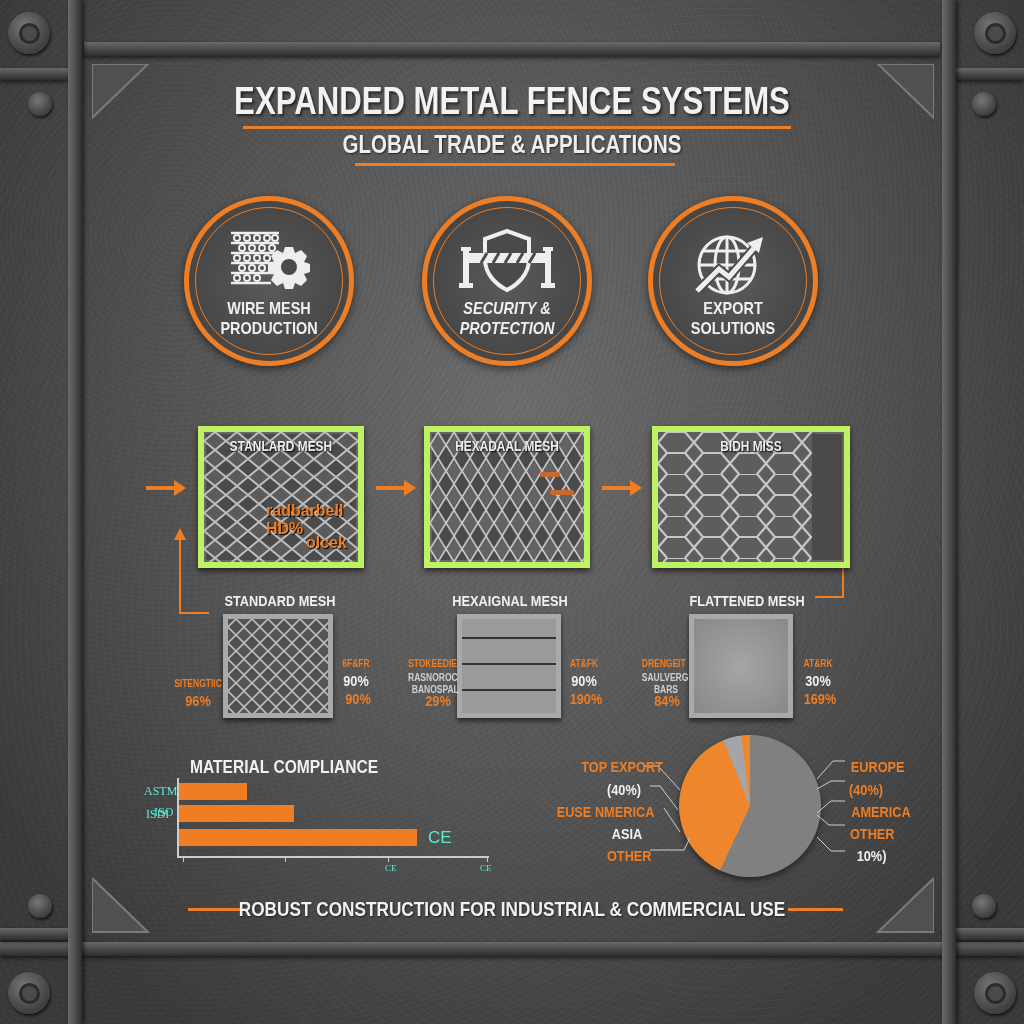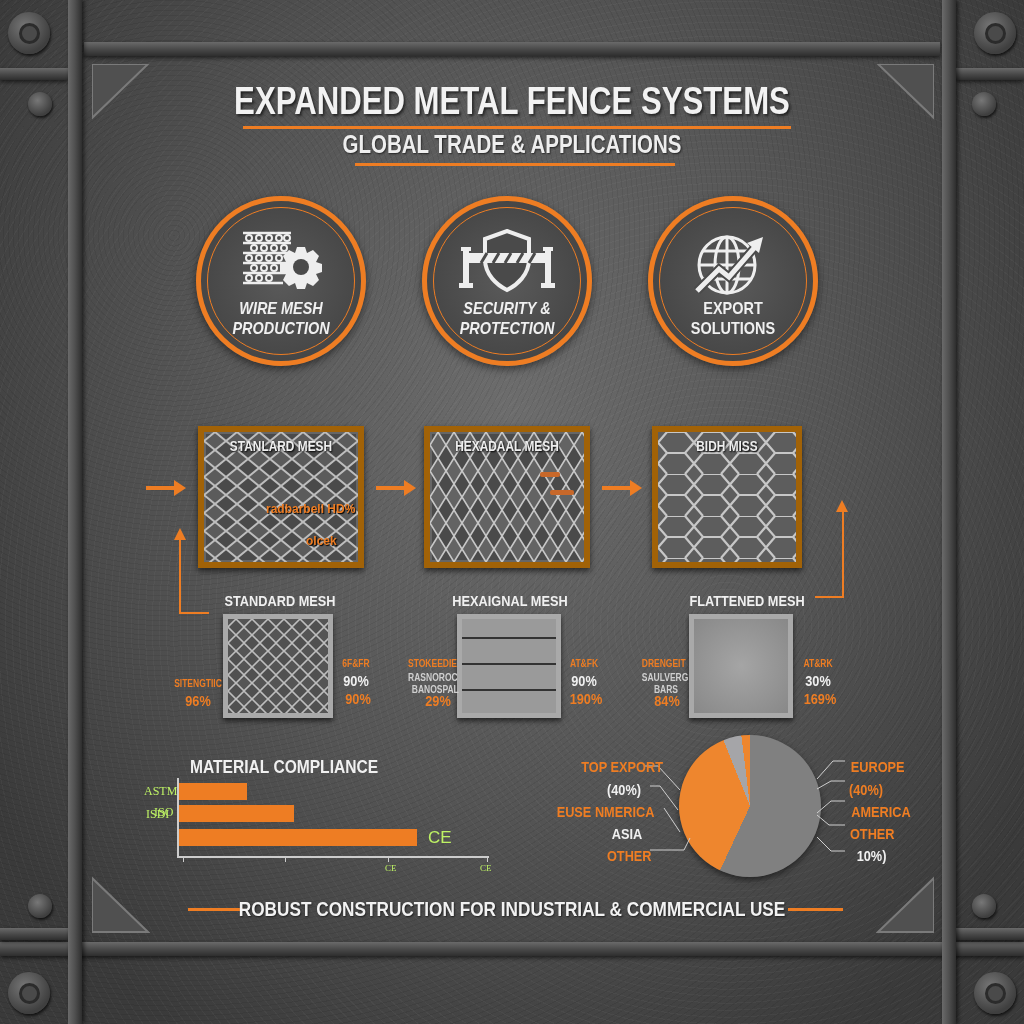--- a/index.html
+++ b/index.html
@@ -13,38 +13,38 @@
   .vbeam{position:absolute;background:linear-gradient(90deg,#6a6a6a,#4f4f4f 50%,#2e2e2e);box-shadow:2px 0 4px rgba(0,0,0,.6);}
   .bolt{position:absolute;border-radius:50%;background:radial-gradient(circle at 40% 35%,#777,#3f3f3f 70%);box-shadow:1px 2px 3px rgba(0,0,0,.7);}
   .bolt.ring::after{content:"";position:absolute;left:25%;top:25%;width:50%;height:50%;border-radius:50%;border:3px solid #2b2b2b;box-sizing:border-box;background:#4a4a4a;}
   .title{position:absolute;left:0;right:0;top:80px;text-align:center;color:#f2f2f2;font-weight:bold;font-size:38px;letter-spacing:0px;transform:scaleX(.82);text-shadow:2px 2px 3px rgba(0,0,0,.6);}
   .uline{position:absolute;height:3px;background:#ee7d23;}
   .subtitle{position:absolute;left:0;right:0;top:130px;text-align:center;color:#eee;font-weight:bold;font-size:25px;transform:scaleX(.82);text-shadow:1px 1px 2px rgba(0,0,0,.6);}
   .circle{position:absolute;width:160px;height:160px;border-radius:50%;border:5px solid #ee7d23;background:radial-gradient(circle,#5a5a5a,#3e3e3e);box-shadow:0 3px 8px rgba(0,0,0,.5);}
   .circle::before{content:"";position:absolute;inset:6px;border-radius:50%;border:1.5px solid #ee7d23;}
   .circle .ico{position:absolute;left:0;right:0;top:28px;display:flex;justify-content:center;}
   .circle .lbl{position:absolute;left:0;right:0;top:98px;text-align:center;color:#f0f0f0;font-weight:bold;font-size:17px;line-height:20px;transform:scaleX(.85);}
-  .panel{position:absolute;border:6px solid #a16207;box-shadow:inset 0 0 0 2px #666,0 3px 6px rgba(0,0,0,.6);box-sizing:border-box;background:#4a4a4a;overflow:hidden;}
+  .panel{position:absolute;border:6px solid #bef264;box-shadow:inset 0 0 0 2px #666,0 3px 6px rgba(0,0,0,.6);box-sizing:border-box;background:#4a4a4a;overflow:hidden;}
   .panel svg{position:absolute;inset:0;}
   .panel .ptitle{position:absolute;left:0;right:0;top:6px;text-align:center;color:#eee;font-weight:bold;font-size:14px;transform:scaleX(.85);text-shadow:1px 1px 2px #000;}
-  .overlay{position:absolute;color:#ee7d23;font-weight:bold;font-size:12px;text-shadow:1px 1px 1px #000;}
+  .overlay{position:absolute;color:#ee7d23;font-weight:bold;font-size:16px;text-shadow:1px 1px 1px #000;}
   .arrow-h{position:absolute;height:4px;background:#ee7d23;}
   .arrow-h::after{content:"";position:absolute;right:-10px;top:-6px;border-left:12px solid #ee7d23;border-top:8px solid transparent;border-bottom:8px solid transparent;}
   .elbow{position:absolute;border:2px solid #ee7d23;}
   .up-head{position:absolute;width:0;height:0;border-bottom:12px solid #ee7d23;border-left:6px solid transparent;border-right:6px solid transparent;}
   .mtitle{position:absolute;color:#f0f0f0;font-weight:bold;font-size:15px;text-align:center;transform:scaleX(.85);}
   .mini{position:absolute;border:5px solid #a9a9a9;box-sizing:border-box;box-shadow:0 3px 5px rgba(0,0,0,.6);overflow:hidden;background:#555;}
   .stat{position:absolute;font-weight:bold;text-align:center;transform:scaleX(.85);}
   .or{color:#ee7d23;} .wh{color:#f0f0f0;} .gy{color:#cfcfcf;}
   .s-sm{font-size:10px;} .s-md{font-size:15px;}
   .ctitle{position:absolute;left:190px;top:756px;color:#f0f0f0;font-weight:bold;font-size:19px;transform:scaleX(.82);transform-origin:left;}
   .axis-y{position:absolute;left:177px;top:778px;width:2px;height:80px;background:#ccc;}
   .axis-x{position:absolute;left:177px;top:856px;width:312px;height:2px;background:#ccc;}
   .bar{position:absolute;height:17px;background:#ee7d23;}
-  .blbl{position:absolute;color:#bef264;font-size:12px;font-family:"Liberation Serif",serif;}
+  .blbl{position:absolute;color:#5eead4;font-size:12px;font-family:"Liberation Serif",serif;}
   .tick{position:absolute;top:856px;width:1px;height:6px;background:#ccc;}
   .pielbl{position:absolute;font-weight:bold;font-size:15px;transform:scaleX(.85);white-space:nowrap;}
   .footer{position:absolute;left:0;right:0;top:897px;text-align:center;color:#f2f2f2;font-weight:bold;font-size:21px;transform:scaleX(.82);text-shadow:1px 1px 2px rgba(0,0,0,.6);}
   .fline{position:absolute;top:908px;height:3px;width:55px;background:#ee7d23;}
 </style>
 </head>
 <body>
 
 <div class="bg"></div>
 <div class="noise"></div>
@@ -78,21 +78,21 @@
 <div class="bolt" style="left:28px;top:894px;width:24px;height:24px;"></div>
 <div class="bolt ring" style="left:8px;top:972px;width:42px;height:42px;"></div>
 <div class="bolt" style="left:972px;top:894px;width:24px;height:24px;"></div>
 <div class="bolt ring" style="left:974px;top:972px;width:42px;height:42px;"></div>
 
 <div class="title">EXPANDED METAL FENCE SYSTEMS</div>
 <div class="uline" style="left:243px;top:126px;width:548px;"></div>
 <div class="subtitle">GLOBAL TRADE &amp; APPLICATIONS</div>
 <div class="uline" style="left:355px;top:163px;width:320px;"></div>
 
-<div class="circle" style="left:196px;top:196px;font-style:italic;">
+<div class="circle" style="left:184px;top:196px;">
   <div class="ico">
     <svg width="100" height="64" viewBox="0 0 100 64">
       <g fill="none" stroke="#eee" stroke-width="2.5">
         <path d="M12 4 h48 M12 14 h48 M12 24 h48 M12 34 h48 M12 44 h48 M12 54 h40"></path>
       </g>
       <g fill="#4a4a4a" stroke="#eee" stroke-width="2">
         <circle cx="18" cy="9" r="3"></circle>
           <circle cx="28" cy="9" r="3"></circle>
           <circle cx="38" cy="9" r="3"></circle>
           <circle cx="48" cy="9" r="3"></circle>
@@ -196,21 +196,21 @@
       <path d="M0 13 L8 0 L16 13 L8 26 Z" fill="#636363" stroke="#c7c7c7" stroke-width="1.6"></path>
         </pattern>
       </defs>
     <rect width="154" height="130" fill="url(#dm2)"></rect>
   </svg>
   <div class="ptitle">HEXADAAL MESH</div>
   <div style="position:absolute;left:110px;top:40px;width:20px;height:5px;background:#c8682a;border-radius:2px;"></div>
   <div style="position:absolute;left:120px;top:58px;width:24px;height:5px;background:#c8682a;border-radius:2px;"></div>
 </div>
 
-<div class="panel" style="left:652px;top:426px;width:150px;height:142px;">
+<div class="panel" style="left:652px;top:426px;width:198px;height:142px;">
   <svg width="154" height="130">
     <defs>
         <pattern id="hx" width="36" height="42" patternUnits="userSpaceOnUse">
       <path d="M9 0 L27 0 L36 10.5 L27 21 L9 21 L0 10.5 Z M27 21 L36 31.5 L27 42 M9 21 L0 31.5 L9 42" fill="none" stroke="#c7c7c7" stroke-width="2.2"></path>
         </pattern>
       </defs>
     <rect width="154" height="130" fill="#5d5d5d"></rect>
     <rect width="154" height="130" fill="url(#hx)"></rect>
   </svg>
   <div class="ptitle">BIDH MISS</div>

